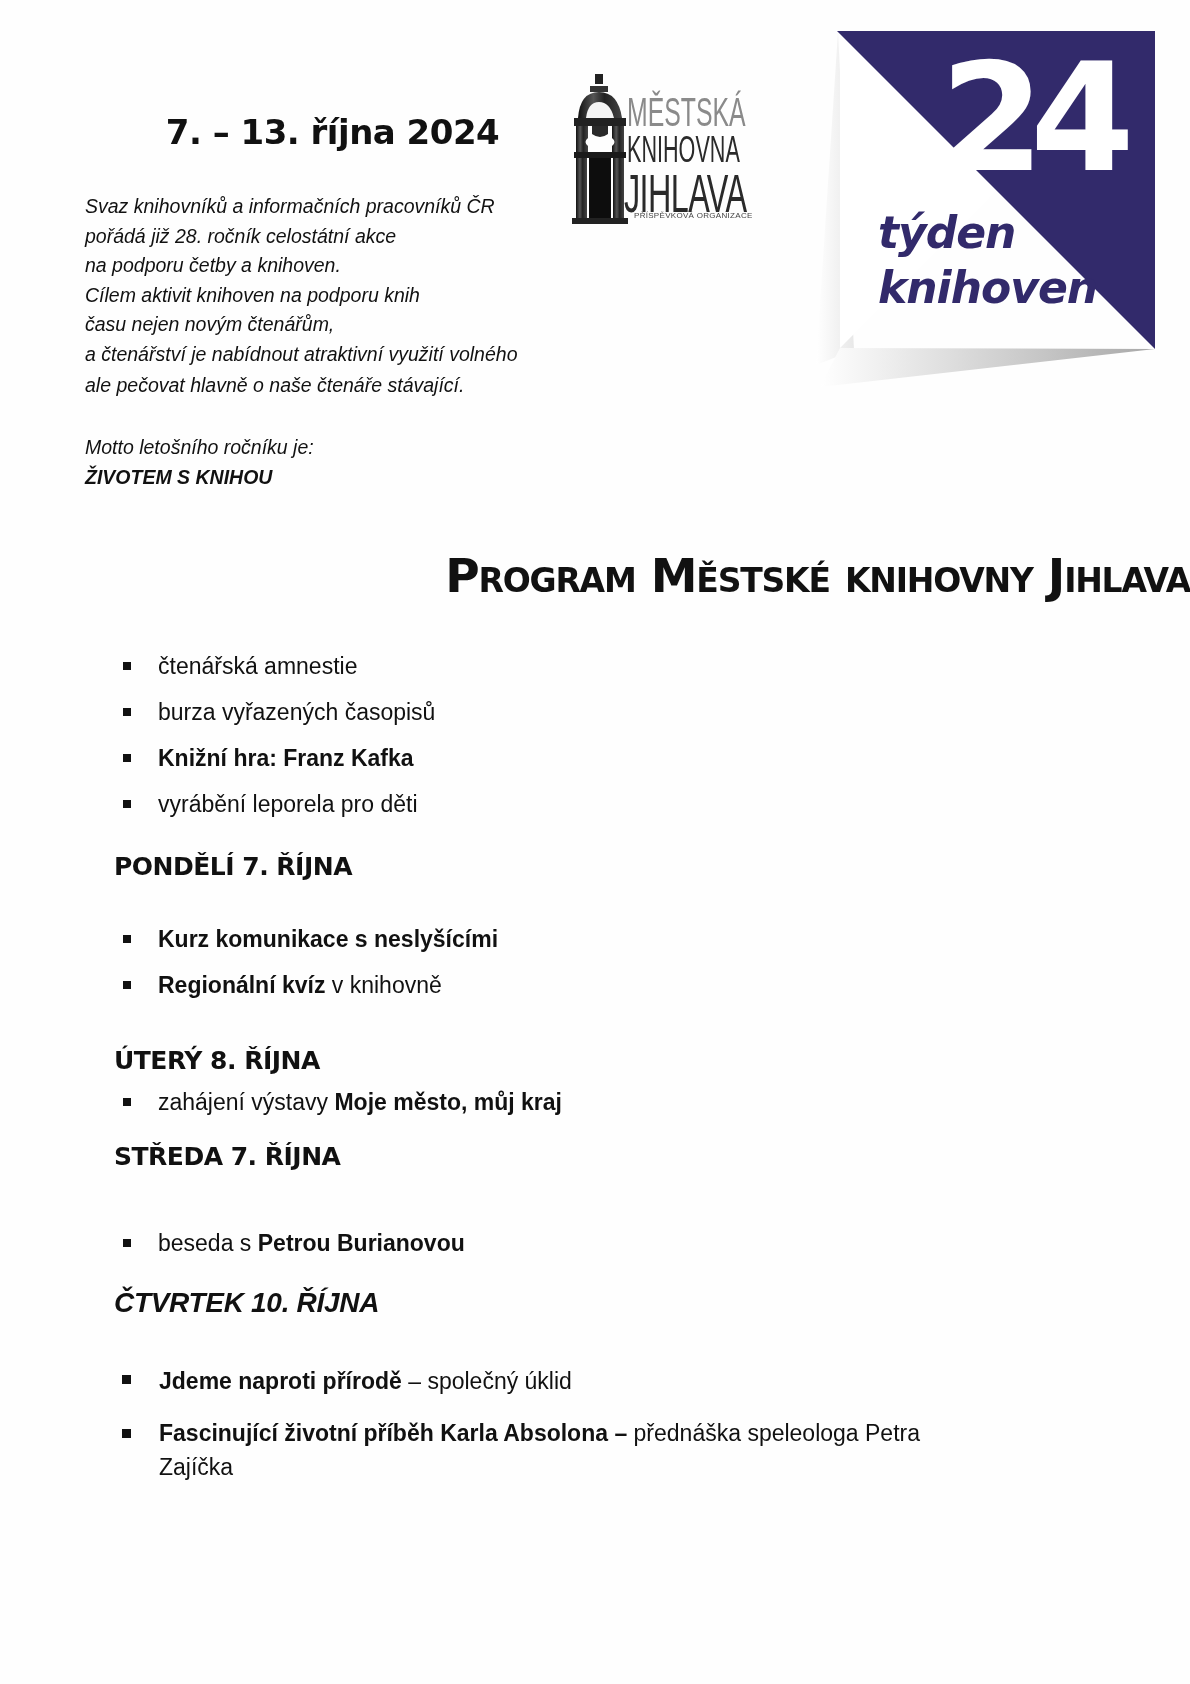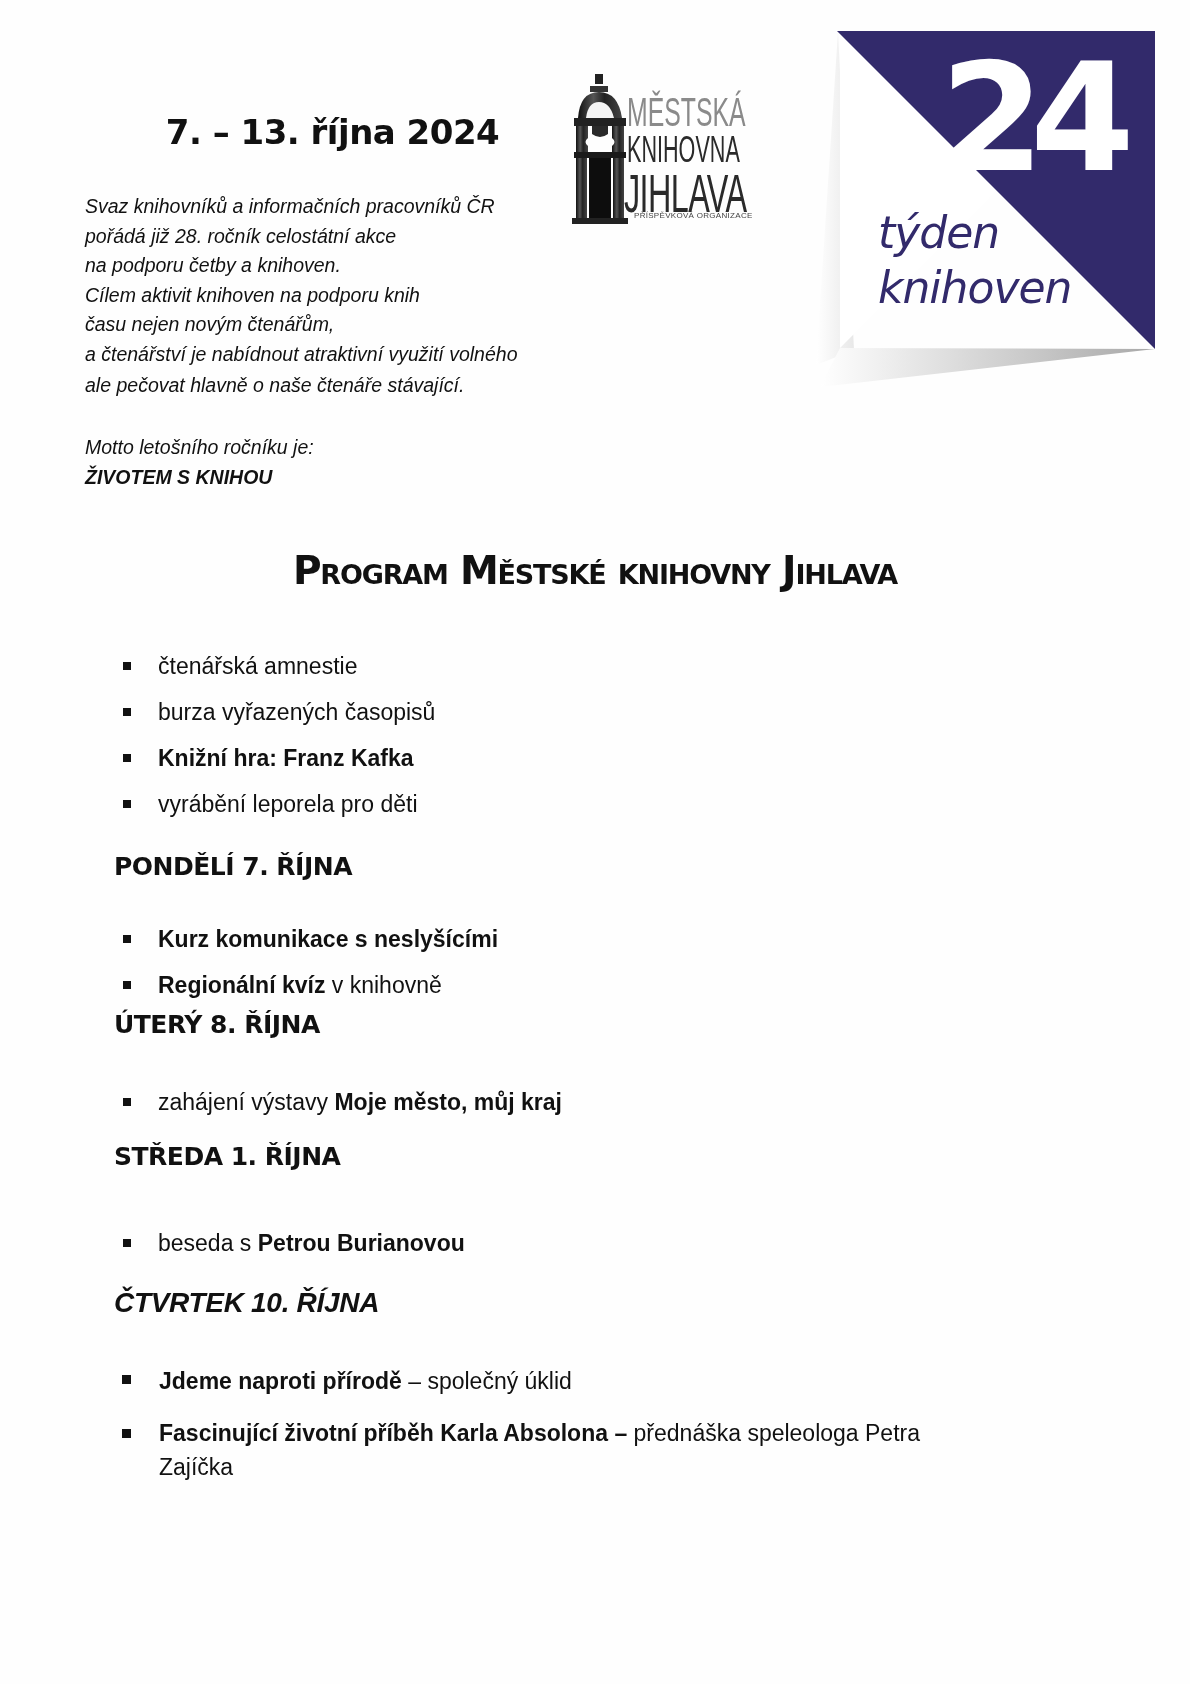--- a/index.html
+++ b/index.html
@@ -27,27 +27,27 @@
   #library-logo .word { position: absolute; font-family: "Liberation Sans Narrow", "Liberation Sans", sans-serif; line-height: 1; white-space: nowrap; transform-origin: left top; }
   #logo-w1 { left: 55px; top: 18px; font-size: 40px; color: #8a8a8a; transform: scaleX(0.62); }
   #logo-w2 { left: 55px; top: 58px; font-size: 36px; color: #2a2a2a; transform: scaleX(0.6); }
   #logo-w3 { left: 52px; top: 92px; font-size: 54px; color: #2a2a2a; transform: scaleX(0.6); letter-spacing: -1px; }
   #logo-w4 { left: 62px; top: 138px; font-size: 8px; color: #444; letter-spacing: 0.3px; }
 
   
   #week-logo { left: 800px; top: 25px; width: 370px; height: 370px; }
   #week-logo svg { position: absolute; left: 0; top: 0; }
   #week-number { position: absolute; left: 140px; top: 18px; font-family: "DejaVu Sans", sans-serif; font-weight: bold; font-size: 150px; color: #fff; letter-spacing: -14px; line-height: 1; text-align: center; }
-  #week-text { position: absolute; left: 78px; top: 180px; font-family: "DejaVu Sans", sans-serif; font-weight: normal; font-style: italic; font-size: 44px; color: #322a6b; line-height: 55px; letter-spacing: -1px; }
+  #week-text { position: absolute; left: 78px; top: 180px; font-family: "DejaVu Sans", sans-serif; font-weight: bold; font-style: italic; font-size: 44px; color: #322a6b; line-height: 55px; letter-spacing: -1px; }
   #week-text span { display: block; }
 
   
   #program-title {
-    left: 0; width: 1190px; top: 548px; text-align: center;
-    font-family: "DejaVu Sans", sans-serif; font-weight: bold; font-size: 39px; letter-spacing: -1.2px;
+    left: 0; width: 1190px; top: 548px; text-align: right;
+    font-family: "DejaVu Sans", sans-serif; font-weight: bold; font-size: 47px; letter-spacing: -1.2px;
     font-variant: small-caps;
   }
 
   
   ul.bullets { list-style: none; margin: 0; padding: 0; position: absolute; left: 120px; font-size: 23px; }
   ul.bullets li { position: relative; padding-left: 38px; line-height: 34px; white-space: nowrap; margin-top: 12px; }
   ul.bullets li .bullet { position: absolute; left: 3px; top: 13px; width: 8px; height: 8px; background: #111; }
   ul.bullets li .b { font-weight: bold; }
   ul.bullets.narrow { font-family: "Liberation Sans Narrow", "Liberation Sans", sans-serif; }
   ul.bullets.narrow li { line-height: 40px; }
@@ -141,26 +141,26 @@
   <li><span class="bullet"></span><span class="b">Knižní hra: Franz Kafka</span></li>
   <li><span class="bullet"></span><span>vyrábění leporela pro děti</span></li>
 </ul>
 
 <div class="day-heading" style="top:852px">PONDĚLÍ 7. ŘÍJNA</div>
 <ul class="bullets" style="top:910px">
   <li><span class="bullet"></span><span class="b">Kurz komunikace s neslyšícími</span></li>
   <li><span class="bullet"></span><span class="b">Regionální kvíz</span><span> v knihovně</span></li>
 </ul>
 
-<div class="day-heading" style="top:1010px">ÚTERÝ 8. ŘÍJNA</div>
+<div class="day-heading" style="top:1046px">ÚTERÝ 8. ŘÍJNA</div>
 <ul class="bullets" style="top:1073px">
   <li><span class="bullet"></span><span>zahájení výstavy </span><span class="b">Moje město, můj kraj</span></li>
 </ul>
 
-<div class="day-heading" style="top:1142px">STŘEDA 1. ŘÍJNA</div>
+<div class="day-heading" style="top:1142px">STŘEDA 7. ŘÍJNA</div>
 <ul class="bullets" style="top:1214px">
   <li><span class="bullet"></span><span>beseda s </span><span class="b">Petrou Burianovou</span></li>
 </ul>
 
 <div class="day-heading narrow" style="top:1287px">ČTVRTEK 10. ŘÍJNA</div>
 <ul class="bullets narrow" style="top:1349px;left:121px">
   <li><span class="bullet"></span><span class="b">Jdeme naproti přírodě</span><span> – společný úklid</span></li>
   <li class="wrap"><span class="bullet"></span><span class="b">Fascinující životní příběh Karla Absolona –</span><span> přednáška speleologa Petra Zajíčka</span></li>
 </ul>
 

